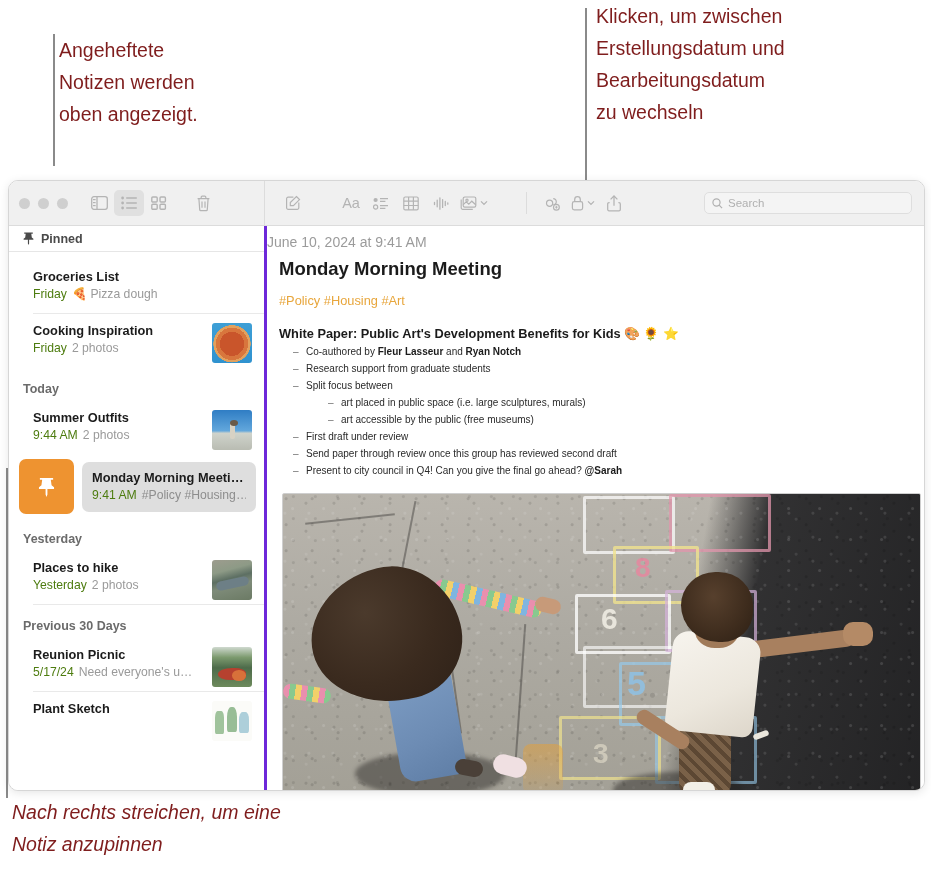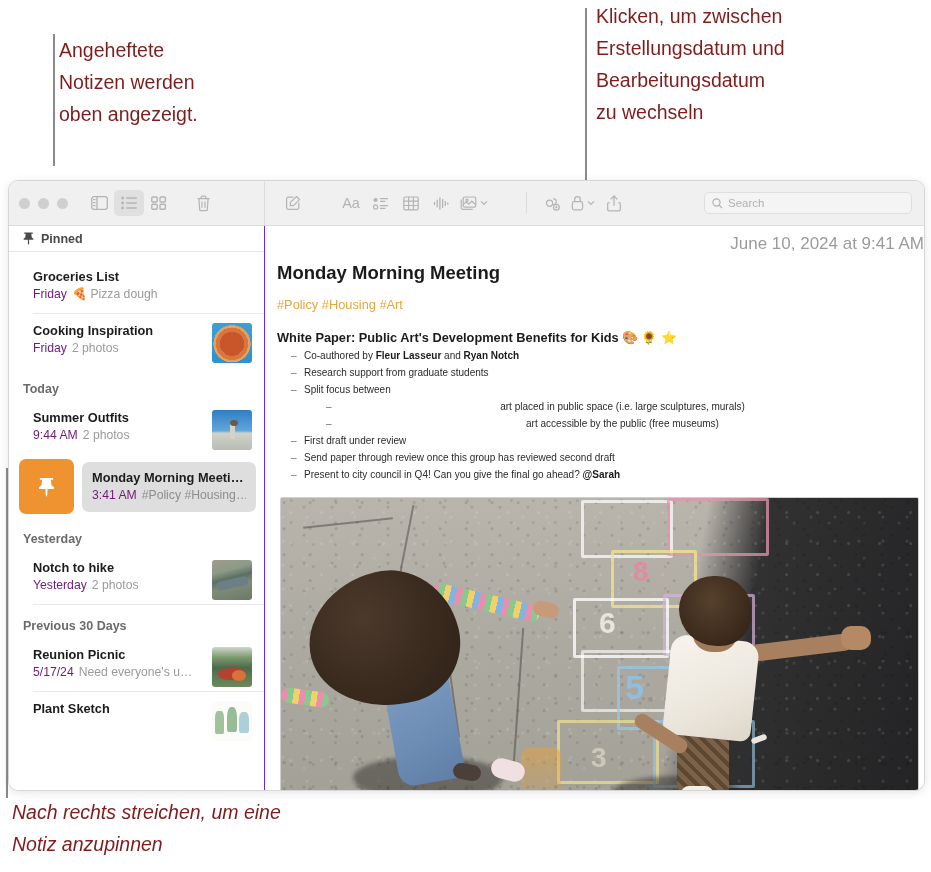--- a/index.html
+++ b/index.html
@@ -133,21 +133,21 @@
     flex: 1;
     display: flex;
     min-height: 0;
   }
 
   
   #sidebar {
     width: 255px;
     min-width: 255px;
     background: #ffffff;
-    border-right: 1px solid #6d28d9;
+    border-right: 3px solid #6d28d9;
     overflow: hidden;
     position: relative;
   }
   #pinned-header {
     height: 26px;
     display: flex;
     align-items: center;
     gap: 7px;
     padding-left: 14px;
     border-bottom: 1px solid #e6e6e6;
@@ -181,21 +181,21 @@
     text-overflow: ellipsis;
   }
   .note-meta {
     font-size: 12.2px;
     line-height: 17px;
     margin-top: 1px;
     color: #1b1b1b;
     white-space: nowrap;
     overflow: hidden;
   }
-  .note-meta .date { color: #701a75; }
+  .note-meta .date { color: #4d7c0f; }
   .note-meta .snippet { color: #9a9a9a; margin-left: 5px; }
   .thumb {
     width: 40px; height: 40px;
     border-radius: 3px;
     flex-shrink: 0;
     background-size: cover;
     background-position: center;
     overflow: hidden;
     position: relative;
   }
@@ -244,22 +244,22 @@
   
   #editor {
     flex: 1;
     background: #ffffff;
     overflow: hidden;
     position: relative;
     display: flex;
     flex-direction: column;
   }
   #note-date {
-    text-align: right;
-    font-size: 17px;
+    text-align: left;
+    font-size: 14px;
     color: #9b9b9b;
     padding: 8px 0 2px;
   }
   #note-body {
     padding: 0 18px 0 12px;
     color: #1b1b1b;
     flex: 1;
     min-height: 0;
   }
   #note-heading {
@@ -290,21 +290,21 @@
     color: #2a2a2a;
     position: relative;
     padding-left: 13px;
   }
   ul.dashlist li::before {
     content: "–";
     position: absolute;
     left: 0;
     color: #707070;
   }
-  ul.dashlist ul.dashlist { padding-left: 22px; margin-top: 0; text-align: center; }
+  ul.dashlist ul.dashlist { padding-left: 22px; margin-top: 0; }
   .b { font-weight: bold; color: #1b1b1b; }
 
   
   #note-photo {
     margin: 14px 0 0 3px;
     width: 637px;
     height: 305px;
     border: 1px solid #cfcfcf;
     border-radius: 2px;
     position: relative;
@@ -641,30 +641,30 @@
 
       <div id="selected-note-wrap">
         <div id="pin-action-button">
           <svg width="17" height="20" viewBox="0 0 11 13" fill="#ffffff">
             <path d="M1.2 0.6h8.6v1.2H8.3l.5 3.6 1.6 1.3v1.1H6.1v3.6l-.6 1.6-.6-1.6V7.8H0.6V6.7l1.6-1.3.5-3.6H1.2z"></path>
           </svg>
         </div>
         <div id="selected-note-row">
           <div class="note-title">Monday Morning Meeting</div>
           <div class="note-meta">
-            <span class="date">3:41 AM</span><span class="snippet">#Policy #Housing…</span>
+            <span class="date">9:41 AM</span><span class="snippet">#Policy #Housing…</span>
           </div>
         </div>
       </div>
 
       <div class="section-head">Yesterday</div>
 
       <div class="note-row">
         <div class="note-text">
-          <div class="note-title">Notch to hike</div>
+          <div class="note-title">Places to hike</div>
           <div class="note-meta">
             <span class="date">Yesterday</span><span class="snippet">2 photos</span>
           </div>
         </div>
         <div class="thumb" style="background:
                linear-gradient(165deg,#9d9c8e 0%,#8d9a86 28%,#5d6f63 46%,#7e8b79 62%,#6b7a64 100%);">
           <div style="position:absolute;left:10%;top:48%;width:82%;height:9px;background:#6d7f86;border-radius:6px;transform:rotate(-12deg);"></div>
         </div>
       </div>
 

